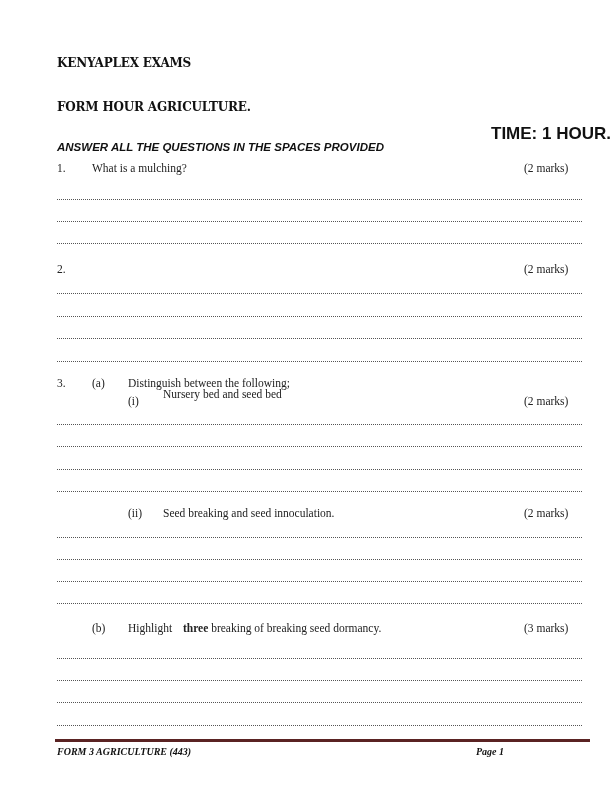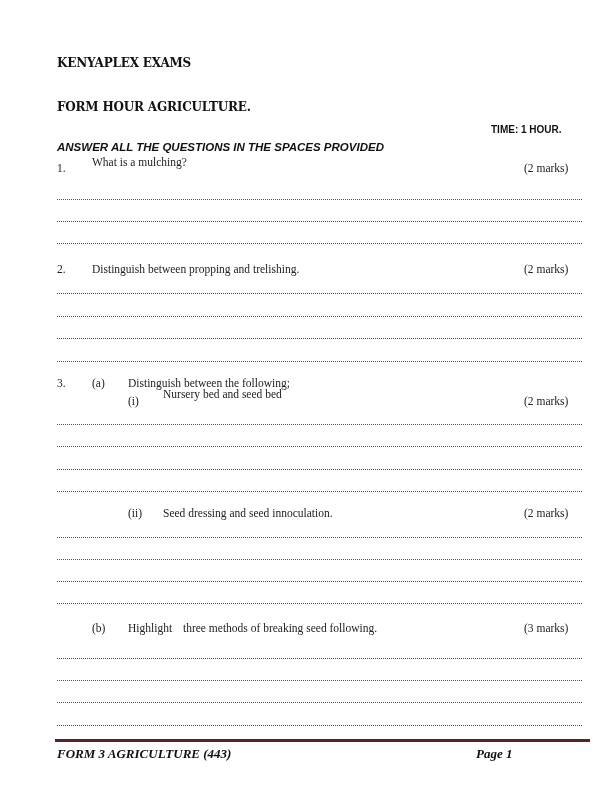--- a/index.html
+++ b/index.html
@@ -1,76 +1,75 @@
 <!DOCTYPE html>
 <html><head>
 <meta charset="utf-8">
 <style>
   html, body { margin: 0; padding: 0; background: #ffffff; }
   body { width: 612px; height: 792px; position: relative; overflow: hidden; color: #111; }
   .page { position: absolute; left: 0; top: 0; width: 612px; height: 792px; }
   .abs { position: absolute; white-space: nowrap; }
   .hdr { font-family: "DejaVu Serif", serif; font-weight: bold; font-size: 12px; letter-spacing: -0.2px; color: #111; }
-  .sans-b { font-family: "Liberation Sans", sans-serif; font-weight: bold; font-size: 10px; color: #111; }
+  .sans-b { font-family: "Liberation Sans", sans-serif; font-weight: bold; font-size: 17px; color: #111; }
   .instr { font-family: "Liberation Sans", sans-serif; font-weight: bold; font-style: italic; font-size: 11.5px; color: #111; }
   .q { font-family: "Liberation Serif", serif; font-size: 11.5px; color: #222; }
   .uline { display: inline-block; border-bottom: 1px solid #111; height: 10px; vertical-align: baseline; }
   .dots { position: absolute; left: 57px; width: 525px; height: 0; border-top: 1px dotted #555; }
   .footer-rule { position: absolute; left: 55px; width: 535px; top: 739px; height: 3px; background: #5a2323; }
-  .footer { font-family: "Liberation Serif", serif; font-weight: bold; font-style: italic; font-size: 13px; color: #111; text-align: right; }
-  b.em { font-weight: normal; padding-left: 8px; }
+  .footer { font-family: "Liberation Serif", serif; font-weight: bold; font-style: italic; font-size: 10px; color: #111; text-align: right; }
+  b.em { font-weight: bold; padding-left: 8px; }
 </style>
 </head>
 <body>
 
 <div class="page">
 
   <div class="abs hdr" style="left:57px; top:56px;">KENYAPLEX EXAMS</div>
 
 
   <div class="abs hdr" style="left:57px; top:100px;">FORM HOUR AGRICULTURE.</div>
   <div class="abs sans-b" style="left:491px; top:124px;">TIME: 1 HOUR.</div>
   <div class="abs instr" style="left:57px; top:141px;">ANSWER ALL THE QUESTIONS IN THE SPACES PROVIDED</div>
 
   <div class="abs q" style="left:57px; top:162px;">1.</div>
-  <div class="abs q" style="left:92px; top:156px;">What is a mulching?</div>
+  <div class="abs q" style="left:92px; top:162px;">What is a mulching?</div>
   <div class="abs q" style="left:524px; top:162px;">(2 marks)</div>
   <div class="dots" style="top:199px;"></div>
   <div class="dots" style="top:221px;"></div>
   <div class="dots" style="top:243px;"></div>
 
   <div class="abs q" style="left:57px; top:263px;">2.</div>
-  <div class="abs q" style="left:92px; top:263px;">Distinguish between propping and trelishing.</div>
   <div class="abs q" style="left:524px; top:263px;">(2 marks)</div>
   <div class="dots" style="top:293px;"></div>
   <div class="dots" style="top:316px;"></div>
   <div class="dots" style="top:338px;"></div>
   <div class="dots" style="top:361px;"></div>
 
   <div class="abs q" style="left:57px; top:377px;">3.</div>
   <div class="abs q" style="left:92px; top:377px;">(a)</div>
   <div class="abs q" style="left:128px; top:377px;">Distinguish between the following;</div>
   <div class="abs q" style="left:128px; top:395px;">(i)</div>
   <div class="abs q" style="left:163px; top:388px;">Nursery bed and seed bed</div>
   <div class="abs q" style="left:524px; top:395px;">(2 marks)</div>
   <div class="dots" style="top:424px;"></div>
   <div class="dots" style="top:446px;"></div>
   <div class="dots" style="top:469px;"></div>
   <div class="dots" style="top:491px;"></div>
 
   <div class="abs q" style="left:128px; top:507px;">(ii)</div>
-  <div class="abs q" style="left:163px; top:507px;">Seed dressing and seed innoculation.</div>
+  <div class="abs q" style="left:163px; top:507px;">Seed breaking and seed innoculation.</div>
   <div class="abs q" style="left:524px; top:507px;">(2 marks)</div>
   <div class="dots" style="top:537px;"></div>
   <div class="dots" style="top:559px;"></div>
   <div class="dots" style="top:581px;"></div>
   <div class="dots" style="top:603px;"></div>
 
   <div class="abs q" style="left:92px; top:622px;">(b)</div>
-  <div class="abs q" style="left:128px; top:622px;"><span>Highlight </span><b class="em">three</b><span> methods of breaking seed following.</span></div>
+  <div class="abs q" style="left:128px; top:622px;"><span>Highlight </span><b class="em">three</b><span> breaking of breaking seed dormancy.</span></div>
   <div class="abs q" style="left:524px; top:622px;">(3 marks)</div>
   <div class="dots" style="top:658px;"></div>
   <div class="dots" style="top:680px;"></div>
   <div class="dots" style="top:702px;"></div>
   <div class="dots" style="top:725px;"></div>
 
   <div class="footer-rule"></div>
   <div class="abs footer" style="left:57px; top:746px;">FORM 3 AGRICULTURE (443)</div>
   <div class="abs footer" style="left:476px; top:746px;">Page 1</div>
 

